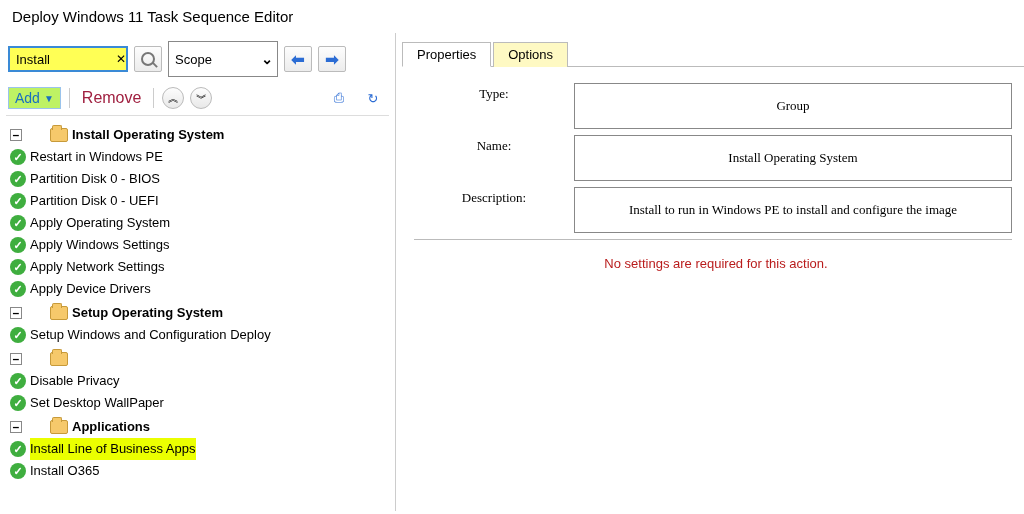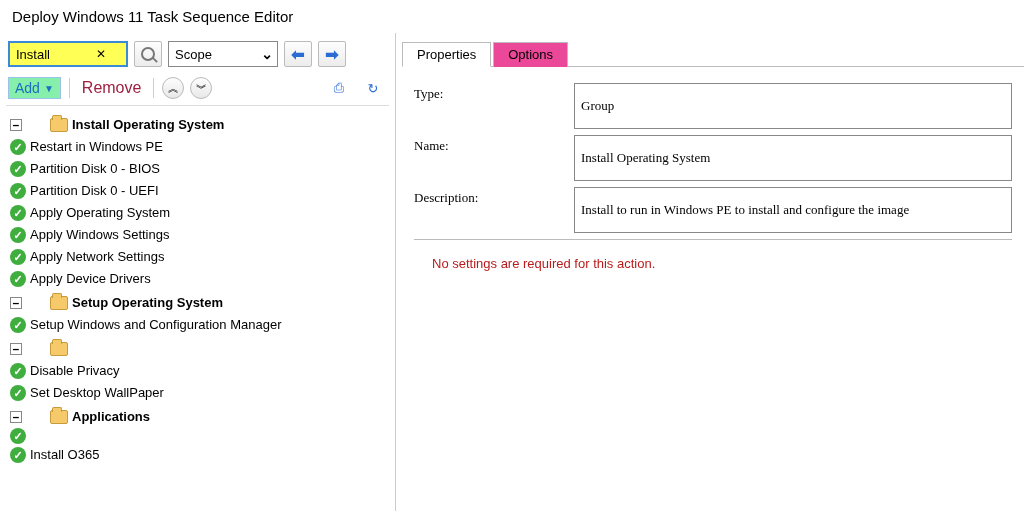--- a/index.html
+++ b/index.html
@@ -24,36 +24,38 @@
   .left-pane {
     width: 396px;
     border-right: 1px solid #ccc;
     display: flex;
     flex-direction: column;
     padding: 4px 6px 0 6px;
   }
   .right-pane {
     flex: 1;
     padding: 2px 0 0 0;
+    text-align: center;
   }
   
   .tb1 {
     display: flex;
     align-items: center;
     gap: 6px;
     padding: 4px 2px;
   }
   .search-box {
     display: flex;
     align-items: center;
     border: 2px solid #3a8ad6;
     background: #ffff55;
     height: 26px;
     width: 120px;
     padding: 0 4px;
+    gap: 20px;
   }
   .search-box input {
     border: none;
     outline: none;
     background: transparent;
     font-size: 13px;
     width: 80px;
     font-family: inherit;
   }
   .search-box .clear-x {
@@ -67,21 +69,21 @@
     border: 1px solid #bbb;
     background: linear-gradient(#fdfdfd,#ececec);
     display: inline-flex;
     align-items: center;
     justify-content: center;
     cursor: pointer;
     border-radius: 2px;
   }
   .scope-select {
     border: 1px solid #888;
-    height: 26px;
+    height: 36px;
     width: 110px;
     display: inline-flex;
     align-items: center;
     justify-content: space-between;
     padding: 0 4px 0 6px;
     background: #fff;
     cursor: pointer;
   }
   .scope-select .chev { font-size: 14px; font-weight: bold; }
   .arrow { font-size: 16px; font-weight: bold; }
@@ -90,21 +92,21 @@
   
   .tb2 {
     display: flex;
     align-items: center;
     gap: 6px;
     padding: 4px 2px;
     border-bottom: 1px solid #ddd;
   }
   .add-btn {
     border: 1px solid #9ac3ec;
-    background: #86efac;
+    background: #bef264;
     color: #1a6fbf;
     font-size: 14px;
     padding: 2px 6px;
     display: inline-flex;
     align-items: center;
     gap: 4px;
     cursor: pointer;
   }
   .add-btn .drop { font-size: 10px; }
   .divider {
@@ -167,21 +169,21 @@
   .tabs {
     display: flex;
     border-bottom: 1px solid #bbb;
     margin-left: 6px;
     margin-top: 6px;
   }
   .tab {
     border: 1px solid #bbb;
     border-bottom: none;
     padding: 4px 14px;
-    background: #ec4899;
+    background: #fef9c3;
     margin-right: 2px;
     cursor: pointer;
     position: relative;
     top: 1px;
   }
   .tab.active {
     background: #fff;
     border-bottom: 1px solid #fff;
   }
   .props {
@@ -321,21 +323,21 @@
             <div class="group-row">
               <span class="expander">−</span>
               <span class="tree-line"></span>
               <span class="folder-icon"></span>
               <span>Setup Operating System</span>
             </div>
             <ul class="children">
               <li>
                 <div class="item-row">
                   <span class="check-icon">✓</span>
-                  <span>Setup Windows and Configuration Manager</span>
+                  <span>Setup Windows and Configuration Deploy</span>
                 </div>
               </li>
             </ul>
           </li>
           <li>
             <div class="group-row">
               <span class="expander">−</span>
               <span class="tree-line"></span>
               <span class="folder-icon"></span>
             </div>
@@ -358,20 +360,21 @@
             <div class="group-row">
               <span class="expander">−</span>
               <span class="tree-line"></span>
               <span class="folder-icon"></span>
               <span>Applications</span>
             </div>
             <ul class="children">
               <li>
                 <div class="item-row">
                   <span class="check-icon">✓</span>
+                  <span class="hl">Install Line of Business Apps</span>
                 </div>
               </li>
               <li>
                 <div class="item-row">
                   <span class="check-icon">✓</span>
                   <span>Install O365</span>
                 </div>
               </li>
             </ul>
           </li>

